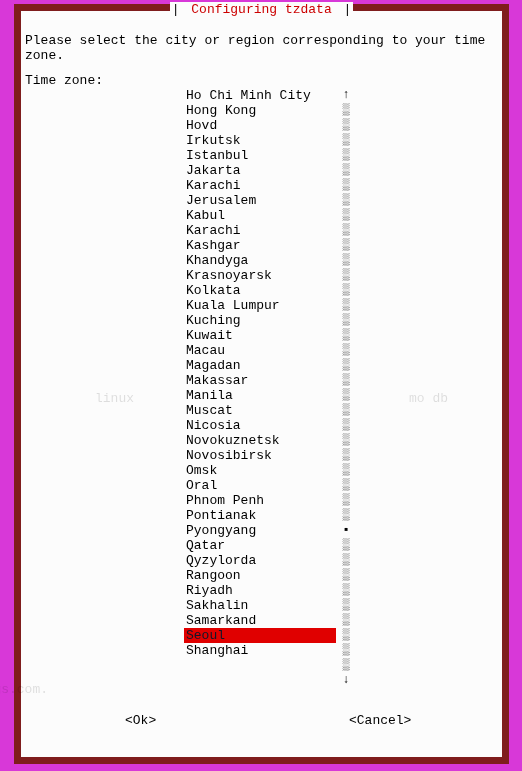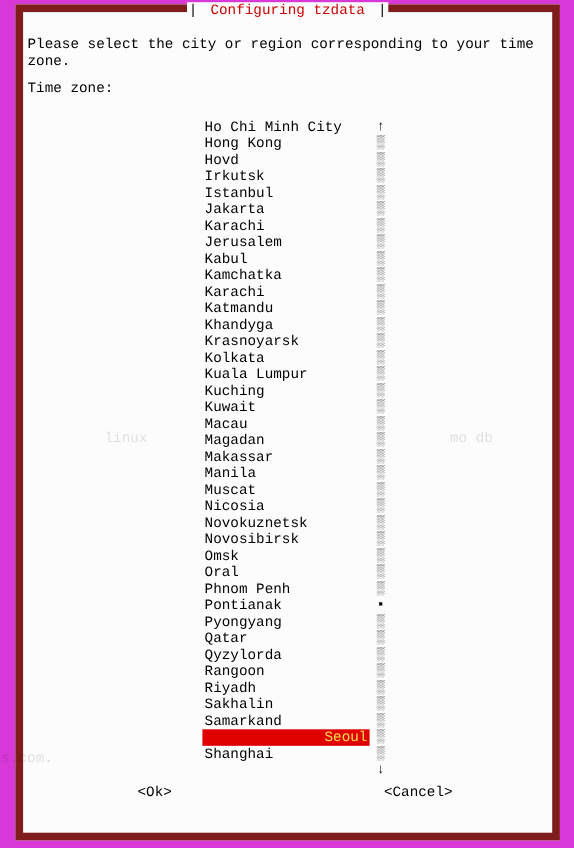--- a/index.html
+++ b/index.html
@@ -27,43 +27,42 @@
     position: absolute;
     top: -9px;
     left: 0; right: 0;
     text-align: center;
   }
   .title-inner { display:inline-block; background:#fcfcfc; padding:0 2px; }
   .title-pipe { color:#000; }
   .title-text { color:#c00; margin:0 4px; }
   .content { padding: 6px 4px 0 4px; height:100%; }
   .prompt { margin:16px 0 10px 0; }
-  .label { margin-bottom:20px; }
+  .label { margin-bottom:0; }
   .list-area {
     position: relative;
     width: 100%;
     height: 600px;
   }
   .list {
     position:absolute;
     left: 159px;
     top: 0;
     width: 152px;
   }
   .item {
     height: 15px;
     line-height: 15px;
     padding: 0 2px;
     white-space: nowrap;
     cursor: pointer;
   }
   .item.sel {
     background: #e00000;
-    color: #fde047;
-    text-align: right;
+    color: #0f172a;
   }
   .scroll-col {
     position:absolute;
     left: 316px;
     top:0;
     width: 10px;
   }
   .sc {
     height:15px; line-height:15px;
     text-align:center;
@@ -106,23 +105,22 @@
       <div class="list" id="tz-list">
           <div class="item">Ho Chi Minh City</div>
           <div class="item">Hong Kong</div>
           <div class="item">Hovd</div>
           <div class="item">Irkutsk</div>
           <div class="item">Istanbul</div>
           <div class="item">Jakarta</div>
           <div class="item">Karachi</div>
           <div class="item">Jerusalem</div>
           <div class="item">Kabul</div>
-          <div class="item">Kamchatka</div>
           <div class="item">Karachi</div>
-          <div class="item">Katmandu</div>
+          <div class="item">Kashgar</div>
           <div class="item">Khandyga</div>
           <div class="item">Krasnoyarsk</div>
           <div class="item">Kolkata</div>
           <div class="item">Kuala Lumpur</div>
           <div class="item">Kuching</div>
           <div class="item">Kuwait</div>
           <div class="item">Macau</div>
           <div class="item">Magadan</div>
           <div class="item">Makassar</div>
           <div class="item">Manila</div>

